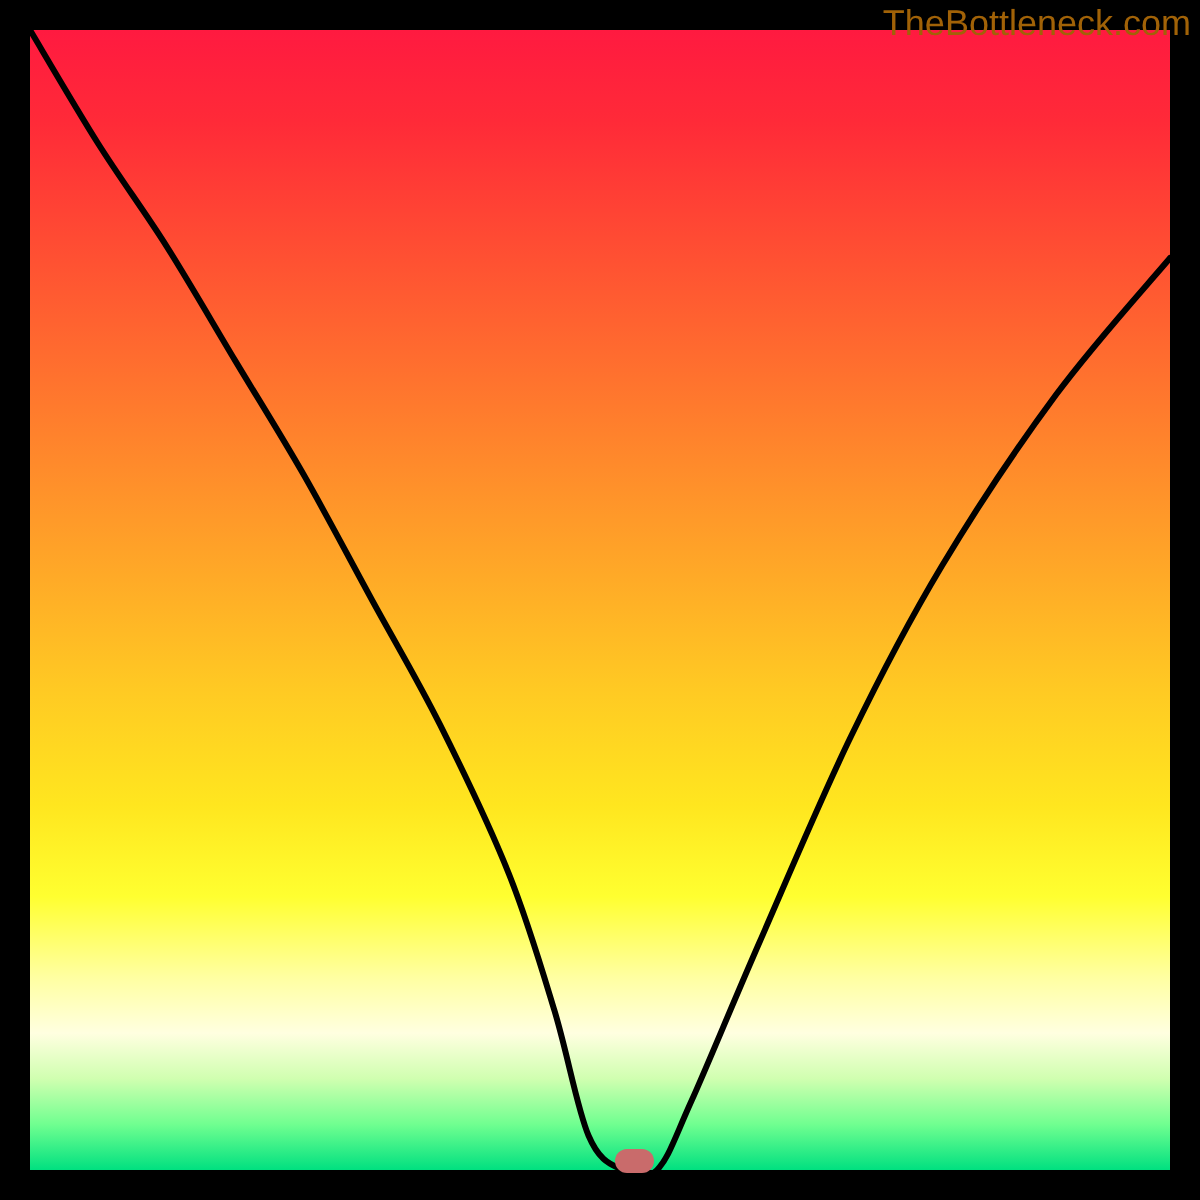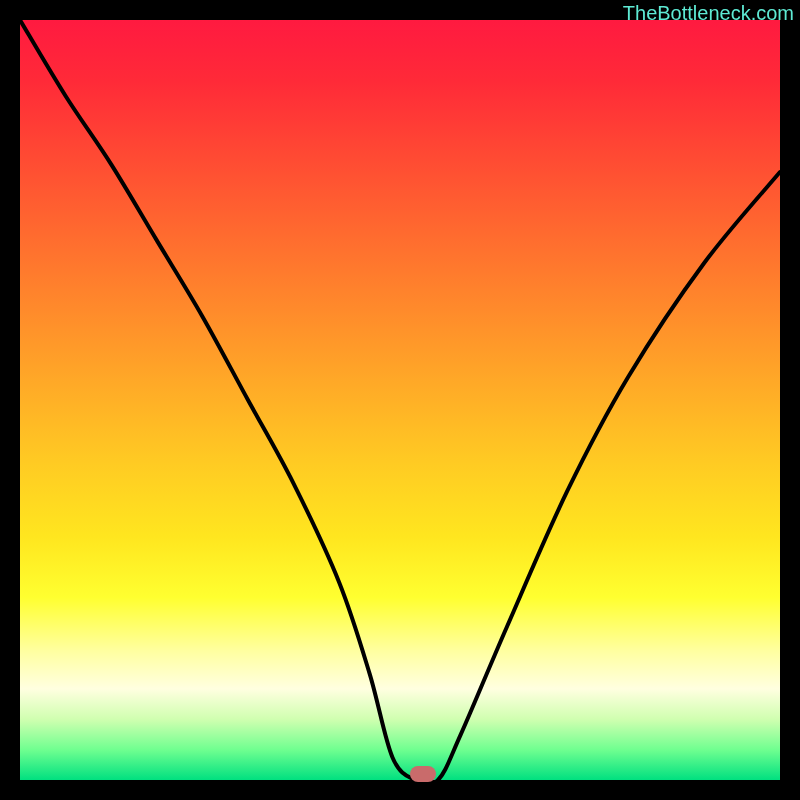--- a/index.html
+++ b/index.html
@@ -37,22 +37,22 @@
       #ffffe0 88%,
       #d0ffb0 92%,
       #70ff90 96%,
       #00e080 100%
     );
   }
   .watermark {
     position: absolute;
     top: 2px;
     right: 6px;
-    color: #5eead4;
-    font-size: 20px;
+    color: #a16207;
+    font-size: 24px;
     font-weight: 500;
     z-index: 10;
     text-align: center;
   }
   svg.curve {
     position: absolute;
     left: 0;
     top: 0;
     width: 760px;
     height: 760px;

